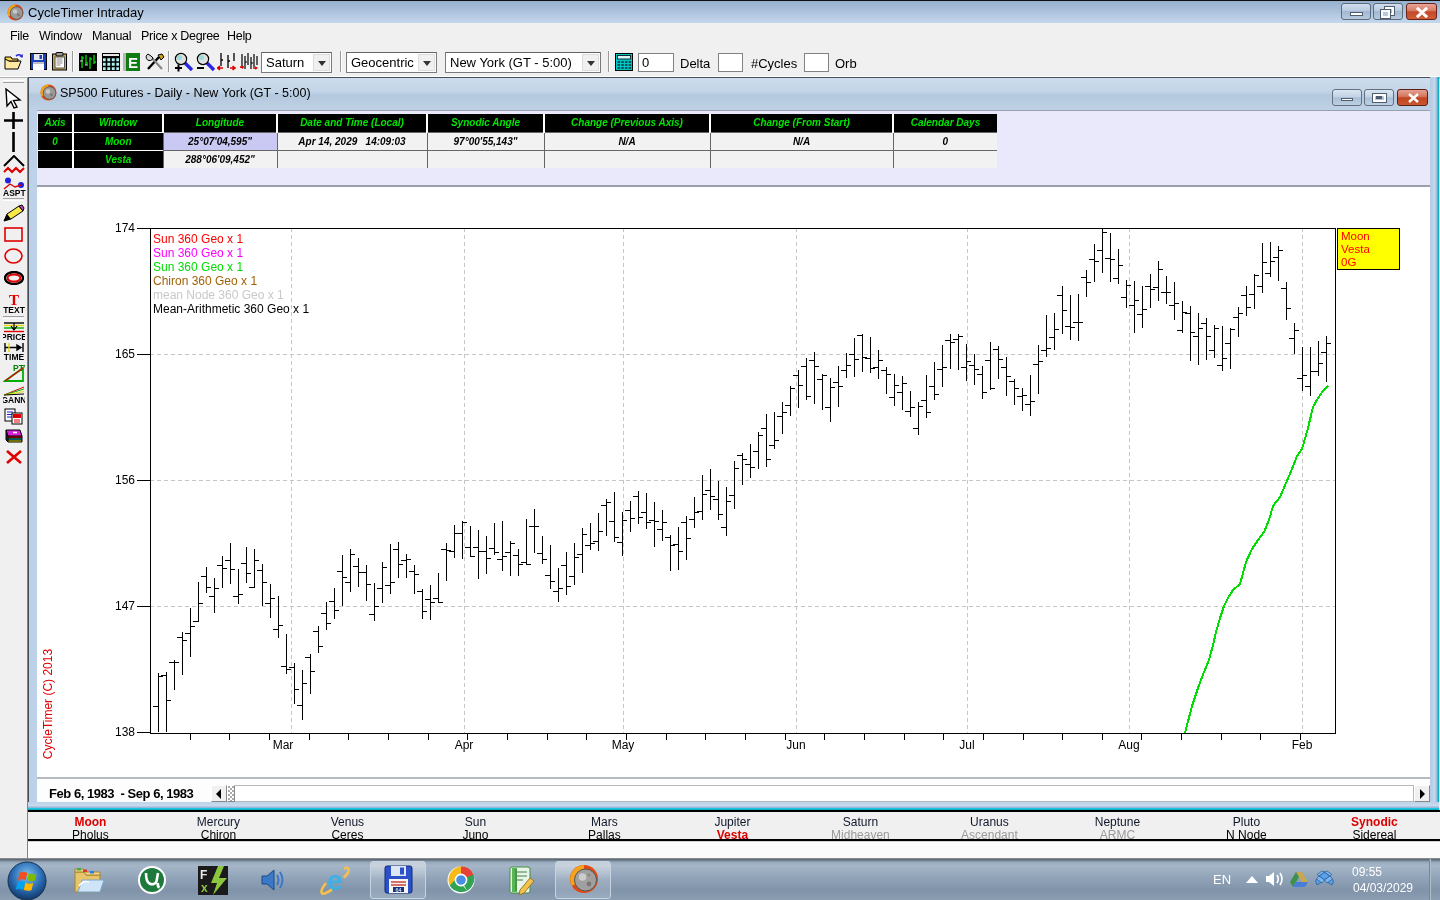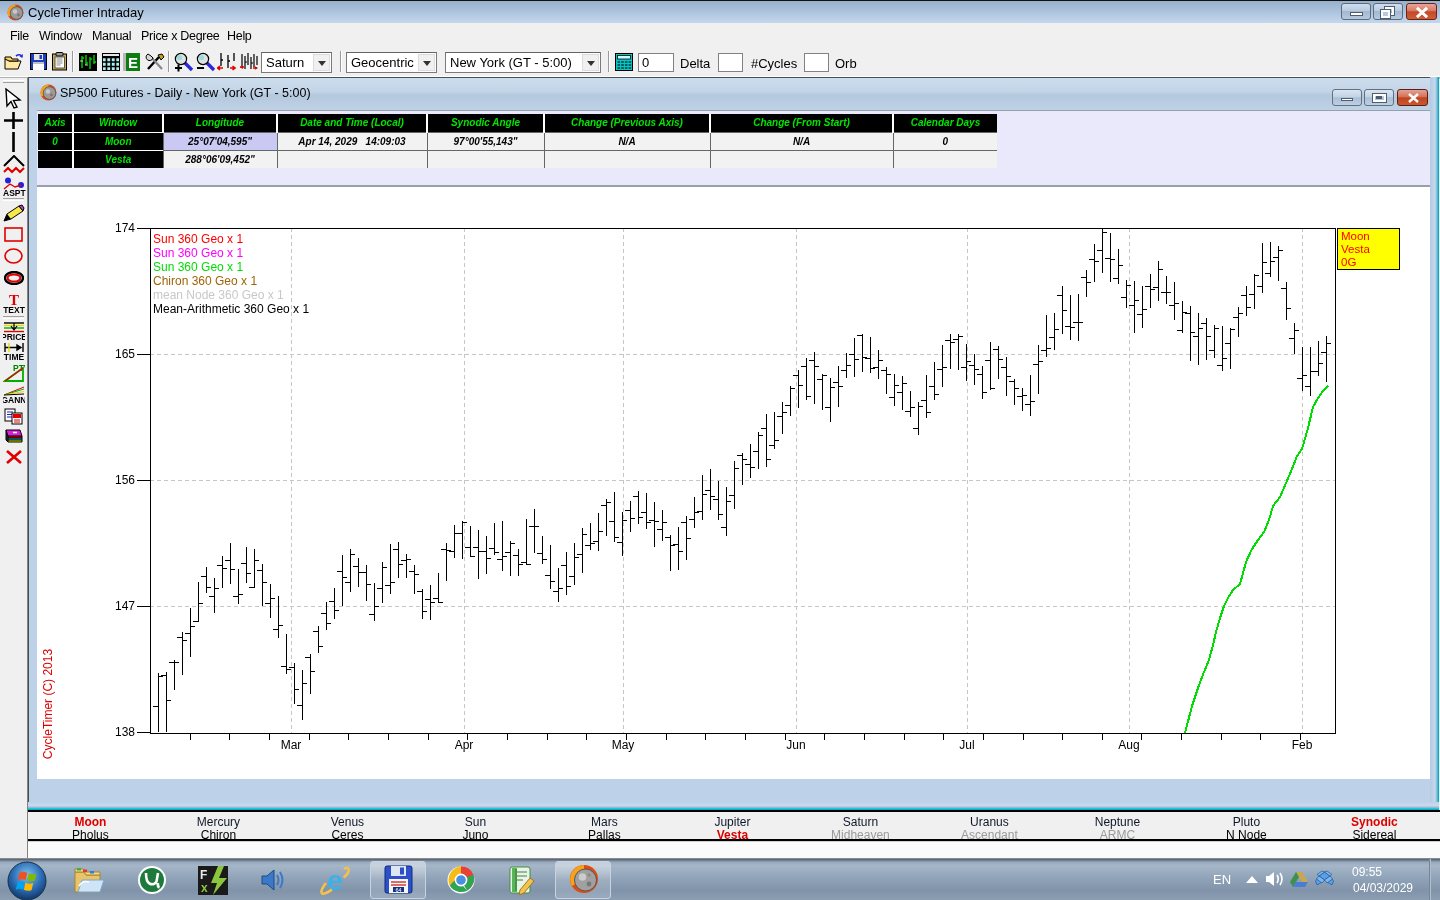--- a/index.html
+++ b/index.html
@@ -459,31 +459,46 @@
     <div class="leg" style="left:116px;top:59px;color:#ff00ff">Sun 360 Geo x 1</div>
     <div class="leg" style="left:116px;top:73px;color:#00dd00">Sun 360 Geo x 1</div>
     <div class="leg" style="left:116px;top:87px;color:#a16207">Chiron 360 Geo x 1</div>
     <div class="leg" style="left:116px;top:101px;color:#c8c8c8">mean Node 360 Geo x 1</div>
     <div class="leg" style="left:116px;top:115px;color:#000">Mean-Arithmetic 360 Geo x 1</div>
     <div class="ylab" style="left:62px;top:34px">174</div>
     <div class="ylab" style="left:62px;top:160px">165</div>
     <div class="ylab" style="left:62px;top:286px">156</div>
     <div class="ylab" style="left:62px;top:412px">147</div>
     <div class="ylab" style="left:62px;top:538px">138</div>
-    <div class="xlab" style="left:234px">Mar</div>
+    <div class="xlab" style="left:226px">Mar</div>
     <div class="xlab" style="left:407px">Apr</div>
     <div class="xlab" style="left:566px">May</div>
     <div class="xlab" style="left:739px">Jun</div>
     <div class="xlab" style="left:910px">Jul</div>
     <div class="xlab" style="left:1072px">Aug</div>
     <div class="xlab" style="left:1245px">Feb</div>
     <div class="abs" id="copyr">
         <span>CycleTimer (C) 2013</span>
       </div>
     <div class="abs" id="yellowbox">Moon<br>Vesta<br>0G</div>
+  </div>
+  <div class="abs" id="statusbar">
+    <span id="statustext">Feb 6, 1983&nbsp; - Sep 6, 1983</span>
+    <div class="sbtn" style="left:174px">
+      <svg width="14" height="16" viewBox="0 0 14 16">
+          <path d="M9 3 L4 8 L9 13 Z" fill="#000"></path>
+        </svg>
+    </div>
+    <div style="position:absolute;left:191px;top:6px;width:1186px;height:17px;background:#fff;border:1px solid #b8b8b8"></div>
+    <div class="sbtn" style="left:190px;width:8px;background:repeating-conic-gradient(#fff 0% 25%, #aaa 0% 50%) 0 0/4px 4px"></div>
+    <div class="sbtn" style="left:1377px">
+      <svg width="14" height="16" viewBox="0 0 14 16">
+          <path d="M5 3 L10 8 L5 13 Z" fill="#000"></path>
+        </svg>
+    </div>
   </div>
   <div class="abs" id="planets">
     <span class="p1 red" style="left:-3px">Moon</span>
       <span class="p2" style="left:-3px">Pholus</span>
     <span class="p1" style="left:125px">Mercury</span>
       <span class="p2" style="left:125px">Chiron</span>
     <span class="p1" style="left:254px">Venus</span>
       <span class="p2" style="left:254px">Ceres</span>
     <span class="p1" style="left:382px">Sun</span>
       <span class="p2" style="left:382px">Juno</span>

